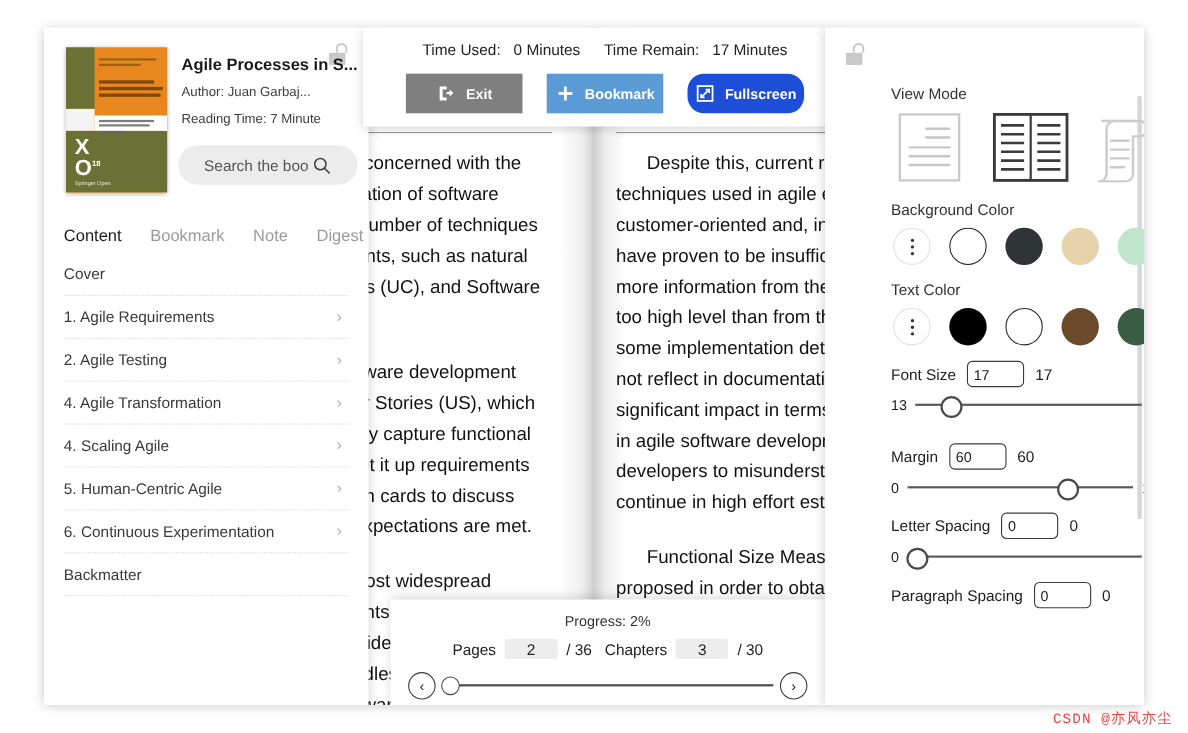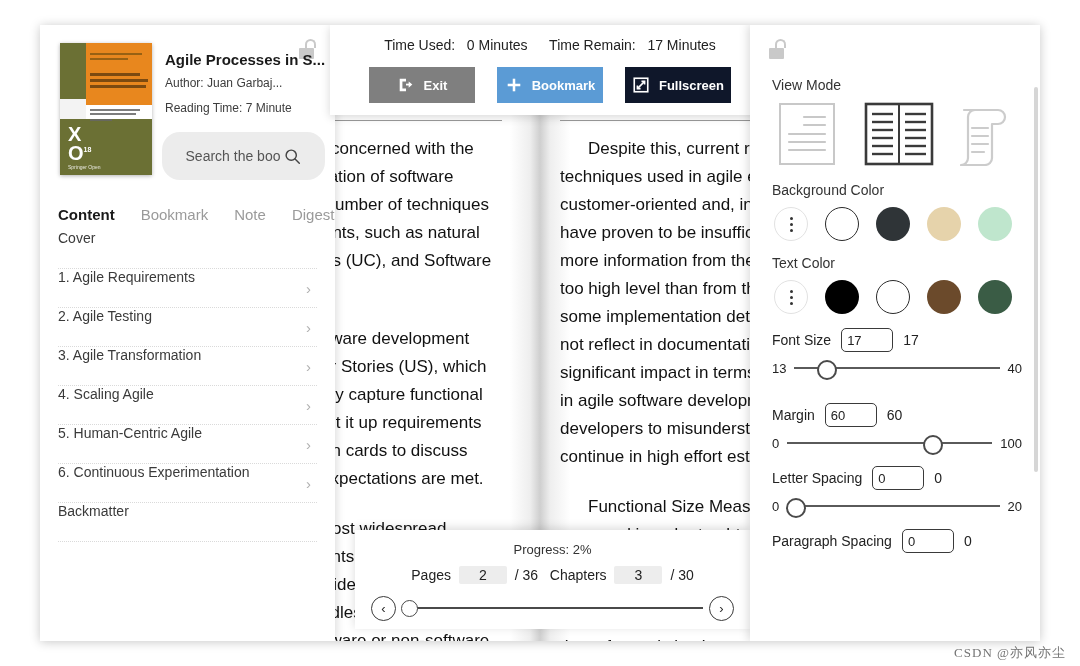--- a/index.html
+++ b/index.html
@@ -133,21 +133,21 @@
     font-size: 15px; font-weight: bold; color: #1a1a1a;
     white-space: nowrap; overflow: hidden; line-height: 22px;
   }
   .meta-author, .meta-readtime {
     font-size: 12px; color: #3d3d3d; line-height: 25px;
     white-space: nowrap; overflow: hidden;
   }
 
   .search-box {
     position: absolute; left: 112px; top: 97px;
-    width: 163px; height: 48px;
+    width: 163px; height: 36px;
     background: #ececec; border-radius: 18px;
     display: flex; align-items: center; justify-content: center;
     cursor: text;
   }
   .search-box span {
     font-size: 14px; color: #555; margin-right: 4px;
   }
 
   .lock-icon {
     position: absolute;
@@ -168,32 +168,32 @@
 
   .tabs {
     position: absolute; left: 0; top: 170px;
     width: 295px; height: 38px;
     display: flex; align-items: center;
   }
   .tab {
     font-size: 15px; color: #9a9a9a; cursor: pointer;
     padding: 0 0 0 0;
   }
-  .tab.active { color: #1a1a1a; font-weight: bold; }
+  .tab.active { color: #1a1a1a; font-weight: normal; }
 
   .toc {
     position: absolute; left: 0; top: 205px;
     width: 295px; height: 350px;
     overflow: hidden;
   }
   .toc-item {
     position: relative;
     height: 38px;
     margin: 0 18px;
-    display: flex; 
+    display: flex; align-items: center;
     border-bottom: 1px dotted #dadada;
     font-size: 14px; color: #3a3a3a;
     cursor: pointer;
   }
   .toc-item .chev {
     position: absolute; right: 6px; top: 50%;
     transform: translateY(-50%);
     color: #b0b0b0; font-size: 15px;
   }
 
@@ -218,38 +218,38 @@
     display: flex; justify-content: center; gap: 22px;
   }
   .tb-btn {
     width: 106px; height: 36px;
     display: flex; align-items: center; justify-content: center;
     color: #ffffff; font-size: 13px; font-weight: bold;
     cursor: pointer; gap: 9px;
   }
   .tb-btn.exit { background: #7f7f7f; }
   .tb-btn.bookmark { background: #5b9bd5; }
-  .tb-btn.fullscreen { background: #0f172a; }
+  .tb-btn.fullscreen { background: #1d4ed8; border-radius: 15px; }
   .tb-ico { width: 18px; height: 18px; display:block; }
 
   
   .options {
     position: absolute;
     left: 710px; top: 0px;
     width: 290px; height: 616px;
     background: #ffffff;
     box-shadow: -2px 0 9px rgba(0,0,0,0.15);
     z-index: 25;
     overflow: hidden;
   }
   .opt-title {
     position: absolute; left: 0; top: 18px; width: 290px;
     text-align: center; font-size: 16px; font-weight: bold; color: #1a1a1a;
   }
-  .opt-body { position: absolute; left: 0; top: 52px; width: 290px; }
+  .opt-body { position: absolute; left: 0; top: 52px; width: 290px; padding-left: 38px; }
   .opt-label {
     font-size: 14px; color: #333; margin: 0 0 9px 22px;
   }
   .opt-group { margin-bottom: 14px; }
 
   .viewmodes { display: flex; gap: 24px; margin: 0 0 4px 28px; }
   .vm {
     width: 62px; height: 66px;
     cursor: pointer; position: relative;
   }
@@ -306,21 +306,21 @@
 
   .opt-scrollbar {
     position: absolute; right: 2px; top: 62px;
     width: 4px; height: 385px;
     background: #d6d6d6; border-radius: 2px;
   }
 
   
   .progress-panel {
     position: absolute;
-    left: 315px; top: 505px;
+    left: 315px; top: 520px;
     width: 395px; height: 99px;
     background: #ffffff;
     box-shadow: 0 -2px 9px rgba(0,0,0,0.15);
     z-index: 22;
   }
   .pp-progress {
     position: absolute; top: 12px; left: 0; width: 395px;
     text-align: center; font-size: 13px; color: #333;
   }
   .pp-pages {
@@ -359,24 +359,24 @@
     background: #ffffff; border: 1.8px solid #4a4a4a;
     transform: translateX(-7px);
     cursor: pointer;
   }
 
   
   .watermark {
     position: absolute;
     right: 14px; bottom: 4px;
     font-size: 13px;
-    color: #737373;
+    color: #ef4444;
     letter-spacing: 1px;
     z-index: 40;
-    font-family: Liberation Serif, serif;
+    font-family: Liberation Mono, monospace;
     white-space: nowrap;
   }
 </style>
 </head>
 <body>
 
 <div id="root">
 
   <div class="reader-window">
 
@@ -453,21 +453,21 @@
         </div>
         <div class="toc-item">
           <span>1. Agile Requirements</span>
           <span class="chev">›</span>
         </div>
         <div class="toc-item">
           <span>2. Agile Testing</span>
           <span class="chev">›</span>
         </div>
         <div class="toc-item">
-          <span>3. Agile Transformation</span>
+          <span>4. Agile Transformation</span>
           <span class="chev">›</span>
         </div>
         <div class="toc-item">
           <span>4. Scaling Agile</span>
           <span class="chev">›</span>
         </div>
         <div class="toc-item">
           <span>5. Human-Centric Agile</span>
           <span class="chev">›</span>
         </div>

